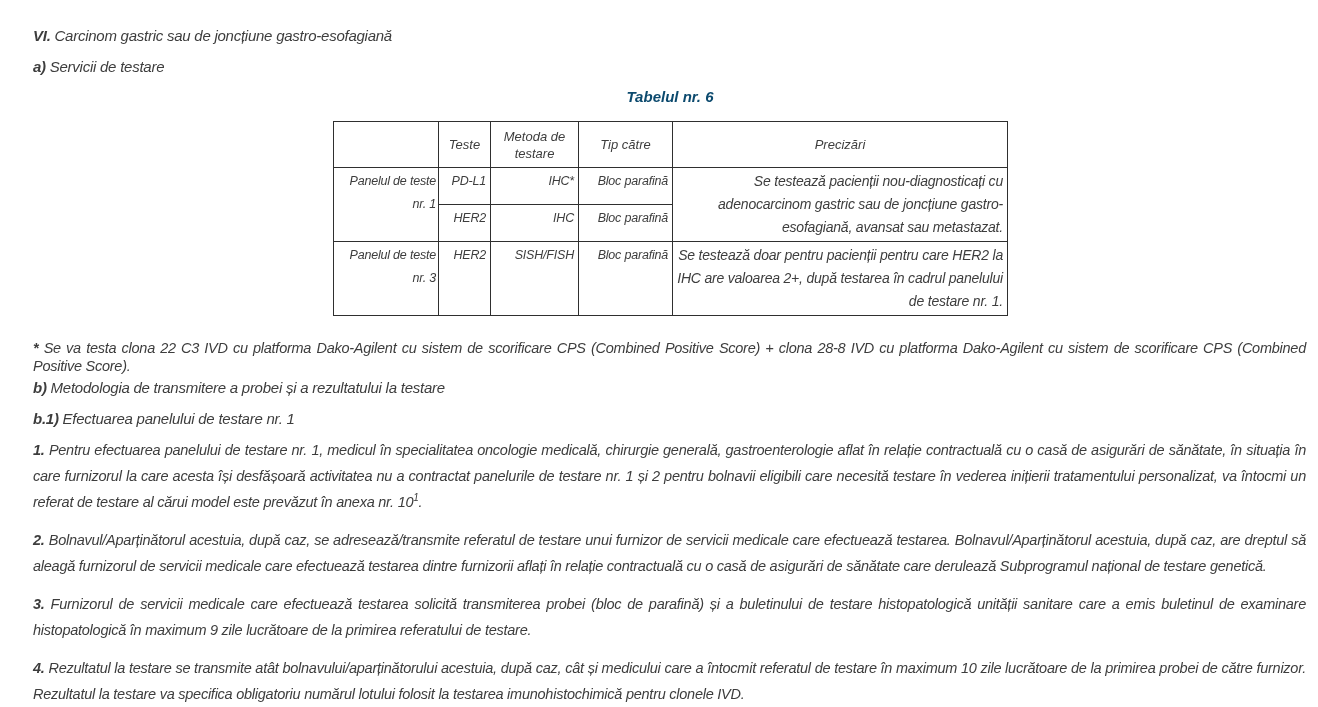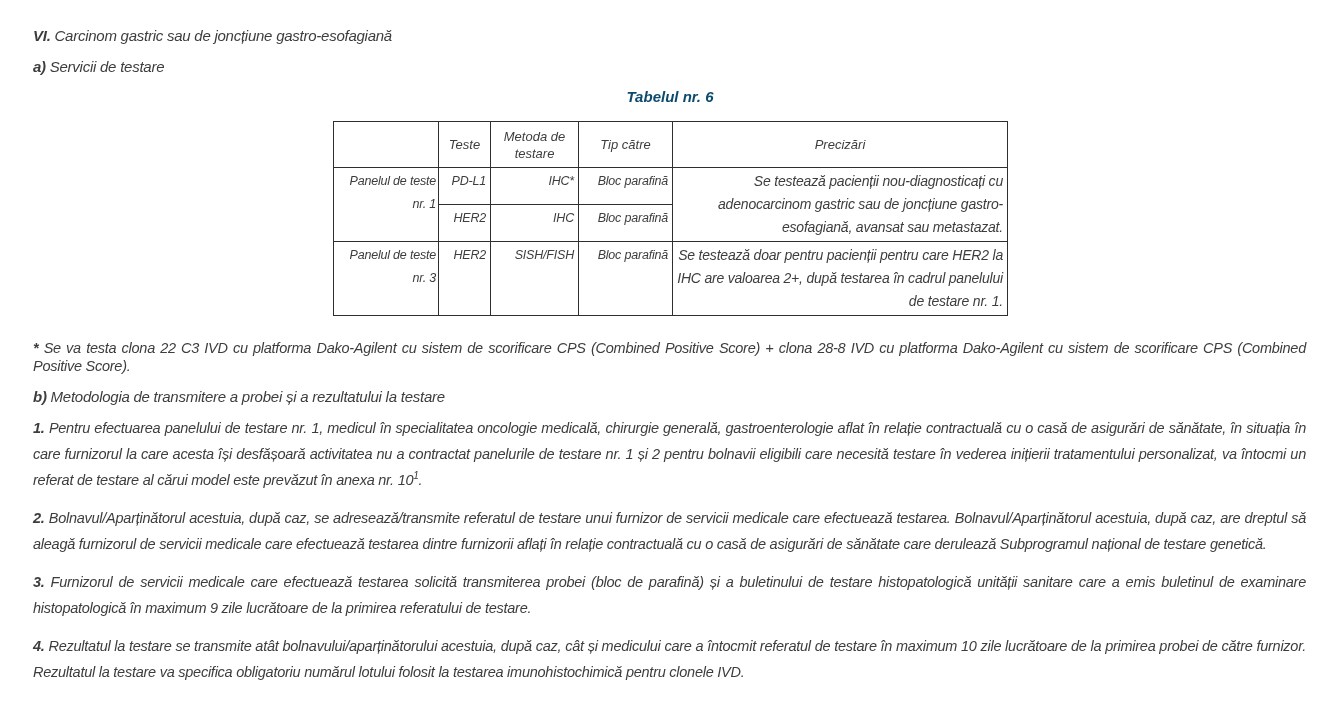--- a/index.html
+++ b/index.html
@@ -42,21 +42,21 @@
     text-align: center; vertical-align: middle;
     height: 46px; line-height: 17px; font-size: 13px; letter-spacing: 0;
   }
   tr.r1 td { height: 35px; }
   tr.r2 td { height: 35px; }
   tr.r3 td { height: 70px; }
   td.cell-left { padding: 2px 2px; }
   td.cell-prec { font-size: 14px; letter-spacing: -0.2px; line-height: 23px; }
 
   .footnote { margin-top: 23px; line-height: 18px; }
-  .h-b  { margin-top: 12px; }
+  .h-b  { margin-top: 3px; }
   .h-b1 { margin-top: 11px; }
   .para-first { margin-top: 8px; }
   .para + .para { margin-top: 12px; }
   sup { font-size: 10px; line-height: 0; }
 </style>
 </head>
 <body>
 
 <main>
 
@@ -101,20 +101,21 @@
         <td>Bloc parafină</td>
         <td class="cell-prec">Se testează doar pentru pacienții pentru care HER2 la IHC are valoarea 2+, după testarea în cadrul panelului de testare nr. 1.</td>
       </tr>
     </tbody>
   </table>
 
   <p class="footnote"><b>*</b> <span>Se va testa clona 22 C3 IVD cu platforma Dako-Agilent cu sistem de scorificare CPS (Combined Positive Score) + clona 28-8 IVD cu platforma Dako-Agilent cu sistem de scorificare CPS (Combined Positive Score).</span></p>
 
   <p class="h h-b"><b>b)</b> <span>Metodologia de transmitere a probei și a rezultatului la testare</span></p>
 
+  <p class="h h-b1"><b>b.1)</b> <span>Efectuarea panelului de testare nr. 1</span></p>
 
   <p class="para para-first"><b>1.</b> <span>Pentru efectuarea panelului de testare nr. 1, medicul în specialitatea oncologie medicală, chirurgie generală, gastroenterologie aflat în relație contractuală cu o casă de asigurări de sănătate, în situația în care furnizorul la care acesta își desfășoară activitatea nu a contractat panelurile de testare nr. 1 și 2 pentru bolnavii eligibili care necesită testare în vederea inițierii tratamentului personalizat, va întocmi un referat de testare al cărui model este prevăzut în anexa nr. 10</span><sup>1</sup><span>.</span></p>
 
   <p class="para"><b>2.</b> <span>Bolnavul/Aparținătorul acestuia, după caz, se adresează/transmite referatul de testare unui furnizor de servicii medicale care efectuează testarea. Bolnavul/Aparținătorul acestuia, după caz, are dreptul să aleagă furnizorul de servicii medicale care efectuează testarea dintre furnizorii aflați în relație contractuală cu o casă de asigurări de sănătate care derulează Subprogramul național de testare genetică.</span></p>
 
   <p class="para"><b>3.</b> <span>Furnizorul de servicii medicale care efectuează testarea solicită transmiterea probei (bloc de parafină) și a buletinului de testare histopatologică unității sanitare care a emis buletinul de examinare histopatologică în maximum 9 zile lucrătoare de la primirea referatului de testare.</span></p>
 
   <p class="para"><b>4.</b> <span>Rezultatul la testare se transmite atât bolnavului/aparținătorului acestuia, după caz, cât și medicului care a întocmit referatul de testare în maximum 10 zile lucrătoare de la primirea probei de către furnizor. Rezultatul la testare va specifica obligatoriu numărul lotului folosit la testarea imunohistochimică pentru clonele IVD.</span></p>
 
 </main>

